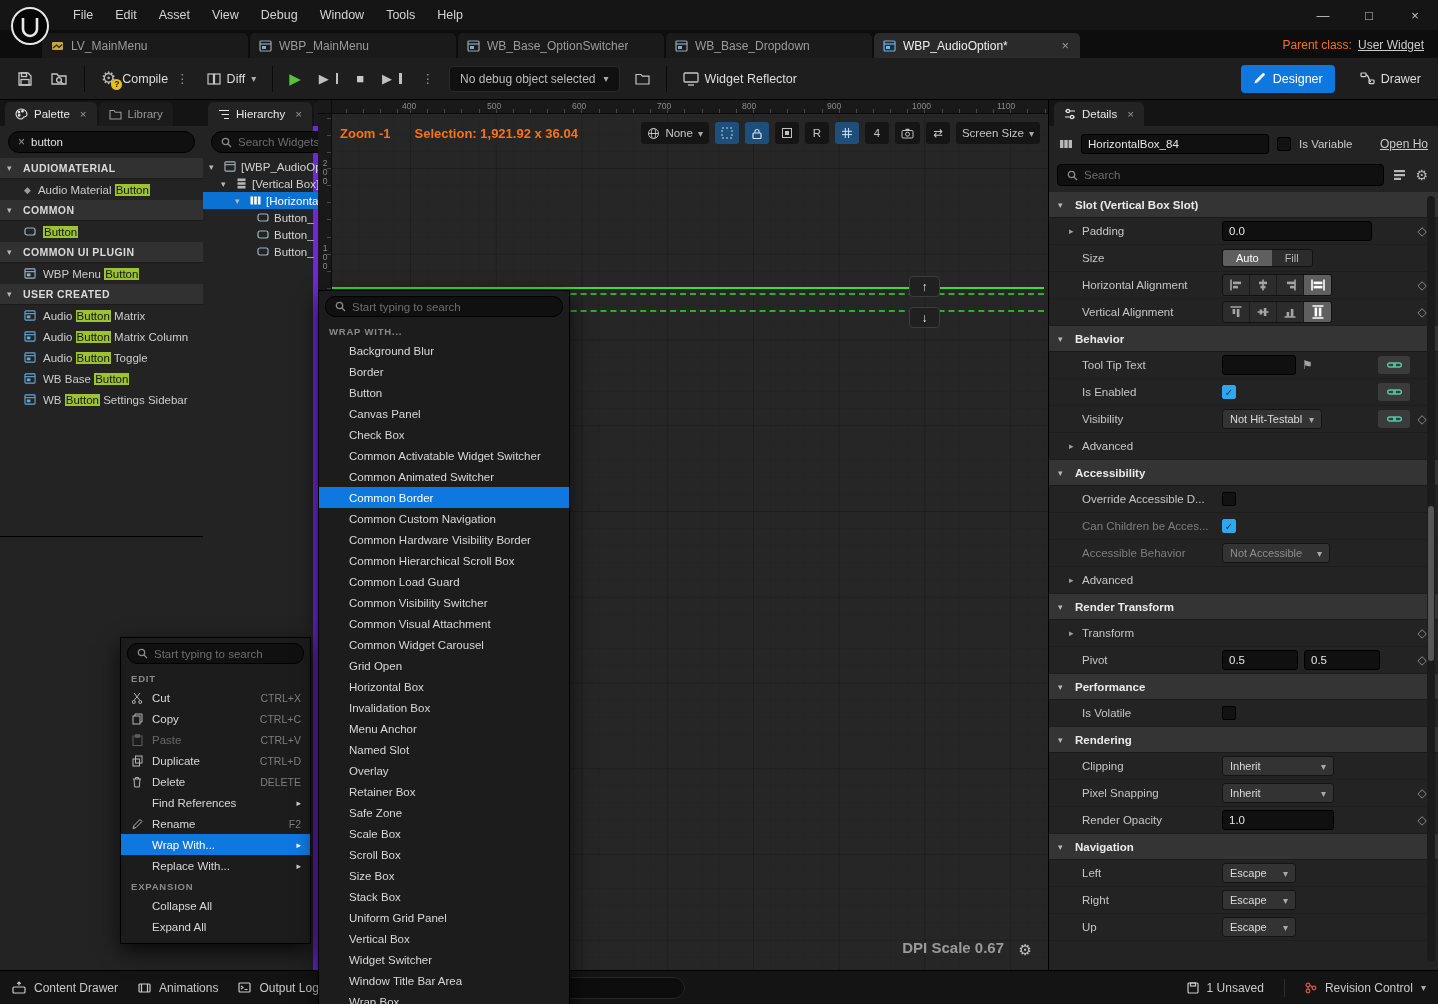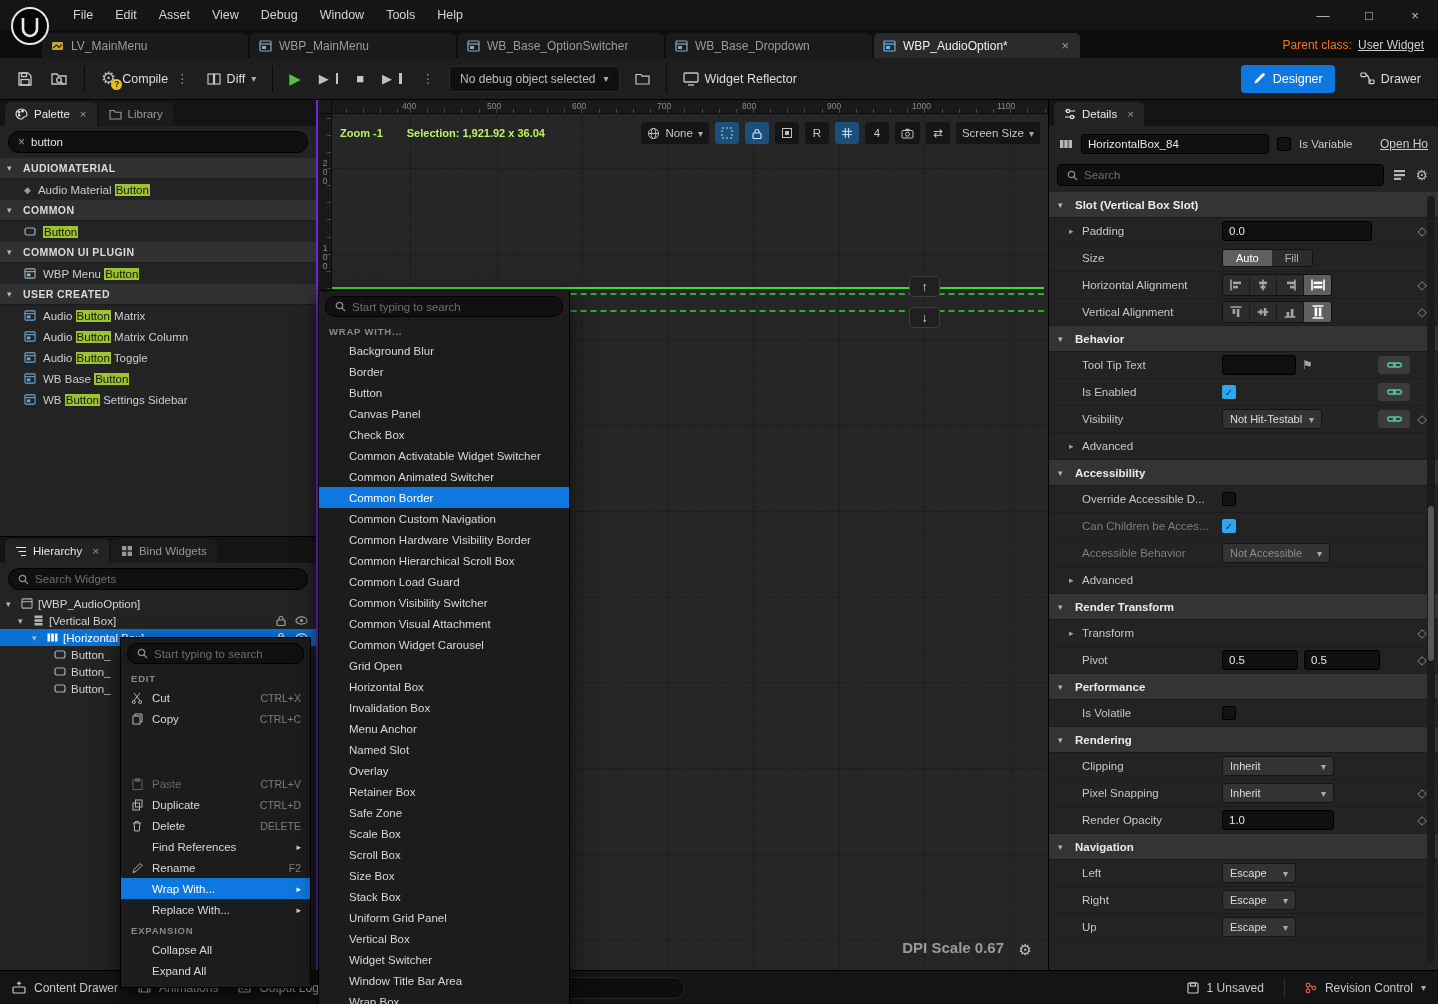--- a/index.html
+++ b/index.html
@@ -38,21 +38,21 @@
   .play-glyph { color:#57c13c; font-size:15px; }
   .gray-play { color:#c0c0c0; font-size:13px; }
   .minibar { width:2.5px; height:11px; background:#c0c0c0; margin-left:1px; }
   .stop-glyph { color:#c8c8c8; font-size:13px; }
   .debug-dd { height:26px; background:#101010; border:1px solid #2b2b2b; border-radius:4px; display:flex; align-items:center; gap:8px; padding:0 10px; color:#bdbdbd; margin:0 4px; font-size:12px; }
   .tb-spacer { flex:1; }
   .designer-btn { height:28px; background:#0f78e0; border-radius:4px; color:#fff; display:flex; align-items:center; gap:7px; padding:0 12px; font-size:12.5px; margin-right:14px; }
 
   
   .main { position:absolute; top:100px; left:0; right:0; bottom:34px; display:flex; }
-  .leftcol { width:318px; background:#232323; border-right:2px solid #6d28d9; display:flex; flex-direction:column; }
+  .leftcol { width:318px; background:#232323; border-right:5px solid #6d28d9; display:flex; flex-direction:row; }
   .palette-panel { height:437px; border-bottom:1px solid #000; display:flex; flex-direction:column; }
   .hierarchy-panel { flex:1; display:flex; flex-direction:column; }
   .ptabs { height:26px; background:#141414; display:flex; align-items:flex-end; padding-left:5px; gap:2px; }
   .ptab { height:24px; background:#1b1b1b; border-radius:5px 5px 0 0; display:flex; align-items:center; gap:6px; padding:0 10px; color:#989898; font-size:11.5px; }
   .ptab.active { background:#232323; color:#e8e8e8; }
   .ptab-close { color:#9a9a9a; margin-left:4px; }
   .searchbox { height:22px; background:#101010; border:1px solid #000; border-radius:11px; display:flex; align-items:center; gap:6px; padding:0 9px; margin:5px 8px; }
   .searchbox input { flex:1; background:transparent; border:none; outline:none; color:#e0e0e0; font-size:11.5px; font-family:inherit; min-width:0; }
   .searchbox input::placeholder { color:#6e6e6e; }
   .clear-x { color:#9a9a9a; font-size:12px; }
@@ -76,21 +76,21 @@
   .ruler-top { position:absolute; left:14px; right:0; top:0; height:14px; background:#191919; border-bottom:1px solid #0b0b0b; z-index:5; }
   .ruler-top::after { content:""; position:absolute; left:0; right:0; bottom:0; height:4px; background:repeating-linear-gradient(90deg,#484848 0 1px,transparent 1px 17.15px); background-position:78px 0; }
   .rnum { position:absolute; top:1px; font-size:8.5px; color:#8b8b8b; }
   .ruler-left { position:absolute; left:0; top:14px; bottom:0; width:14px; background:#191919; border-right:1px solid #0b0b0b; z-index:5; }
   .ruler-left::after { content:""; position:absolute; top:0; bottom:0; right:0; width:4px; background:repeating-linear-gradient(180deg,#484848 0 1px,transparent 1px 17.15px); background-position:0 54px; }
   .rnumv { position:absolute; left:2px; font-size:8.5px; color:#8b8b8b; writing-mode:vertical-rl; text-orientation:upright; letter-spacing:-1px; }
   .canvas { position:absolute; left:14px; top:14px; right:0; bottom:0; background-color:#262626;
     background-image:linear-gradient(to right,rgba(0,0,0,.16) 1px,transparent 1px),linear-gradient(to bottom,rgba(0,0,0,.16) 1px,transparent 1px),linear-gradient(to right,rgba(0,0,0,.05) 1px,transparent 1px),linear-gradient(to bottom,rgba(0,0,0,.05) 1px,transparent 1px);
     background-size:85.75px 85.75px,85.75px 85.75px,17.15px 17.15px,17.15px 17.15px; background-position:78px 54px; }
   .vtoolbar { position:absolute; left:22px; right:8px; top:22px; display:flex; align-items:center; gap:6px; z-index:7; }
-  .vt-text { font-size:11px; font-weight:bold; color:#bef264; margin-right:18px; white-space:nowrap; }
+  .vt-text { font-size:13px; font-weight:bold; color:#f97316; margin-right:18px; white-space:nowrap; }
   .vt-spacer { flex:1; }
   .vbtn { height:22px; min-width:24px; background:rgba(15,15,15,.72); border-radius:3px; display:flex; align-items:center; justify-content:center; gap:5px; color:#c6c6c6; padding:0 6px; font-size:11.5px; white-space:nowrap; }
   .vbtn.bluesel { background:#1d4f7c; }
   .gline { position:absolute; left:14px; right:4px; z-index:6; }
   .gsolid { top:187px; border-top:2px solid #35e02f; }
   .gdash1 { top:193px; border-top:2px dashed #2fae2a; }
   .gdash2 { top:210px; border-top:2px dashed #2fae2a; }
   .varrow { position:absolute; left:591px; width:31px; height:21px; background:#202020; border:1px solid #3c3c3c; border-radius:4px; color:#e4e4e4; display:flex; align-items:center; justify-content:center; z-index:8; font-size:12px; }
   .varrow.up { top:176px; }
   .varrow.down { top:207px; }
@@ -140,21 +140,21 @@
 
   
   .cmenu { position:absolute; left:120px; top:637px; width:191px; background:#1c1c1c; border:1px solid #000; box-shadow:0 8px 20px rgba(0,0,0,.7); z-index:40; padding-bottom:6px; }
   .wmenu { position:absolute; left:318px; top:290px; width:252px; background:#1c1c1c; border:1px solid #000; box-shadow:0 8px 20px rgba(0,0,0,.7); z-index:45; }
   .menu-search { margin:5px 6px 4px; border-radius:10px; height:21px; }
   .mlabel { padding:5px 10px 3px; font-size:9.5px; font-weight:bold; letter-spacing:.8px; color:#8b8b8b; }
   .mitem { height:21px; display:flex; align-items:center; gap:8px; padding:0 9px; font-size:11.5px; color:#d8d8d8; white-space:nowrap; }
   .micon { width:14px; display:flex; justify-content:center; color:#b5b5b5; flex:none; }
   .msc { margin-left:auto; font-size:10.5px; color:#7e7e7e; }
   .marr { margin-left:auto; font-size:9px; color:#cfcfcf; }
-  .mitem.disabled { color:#686868;margin-top:44px; }
+  .mitem.disabled { color:#686868; }
   .mitem.disabled .micon { color:#5e5e5e; }
   .mitem.hl-row { background:#0f78e0; color:#fff; }
   .mitem.hl-row .marr { color:#fff; }
   .witem { height:21px; display:flex; align-items:center; padding-left:30px; font-size:11.5px; color:#d8d8d8; white-space:nowrap; }
   .witem.sel { background:#0f78e0; color:#fff; }
 </style>
 </head>
 <body>
 
 <div class="app">

